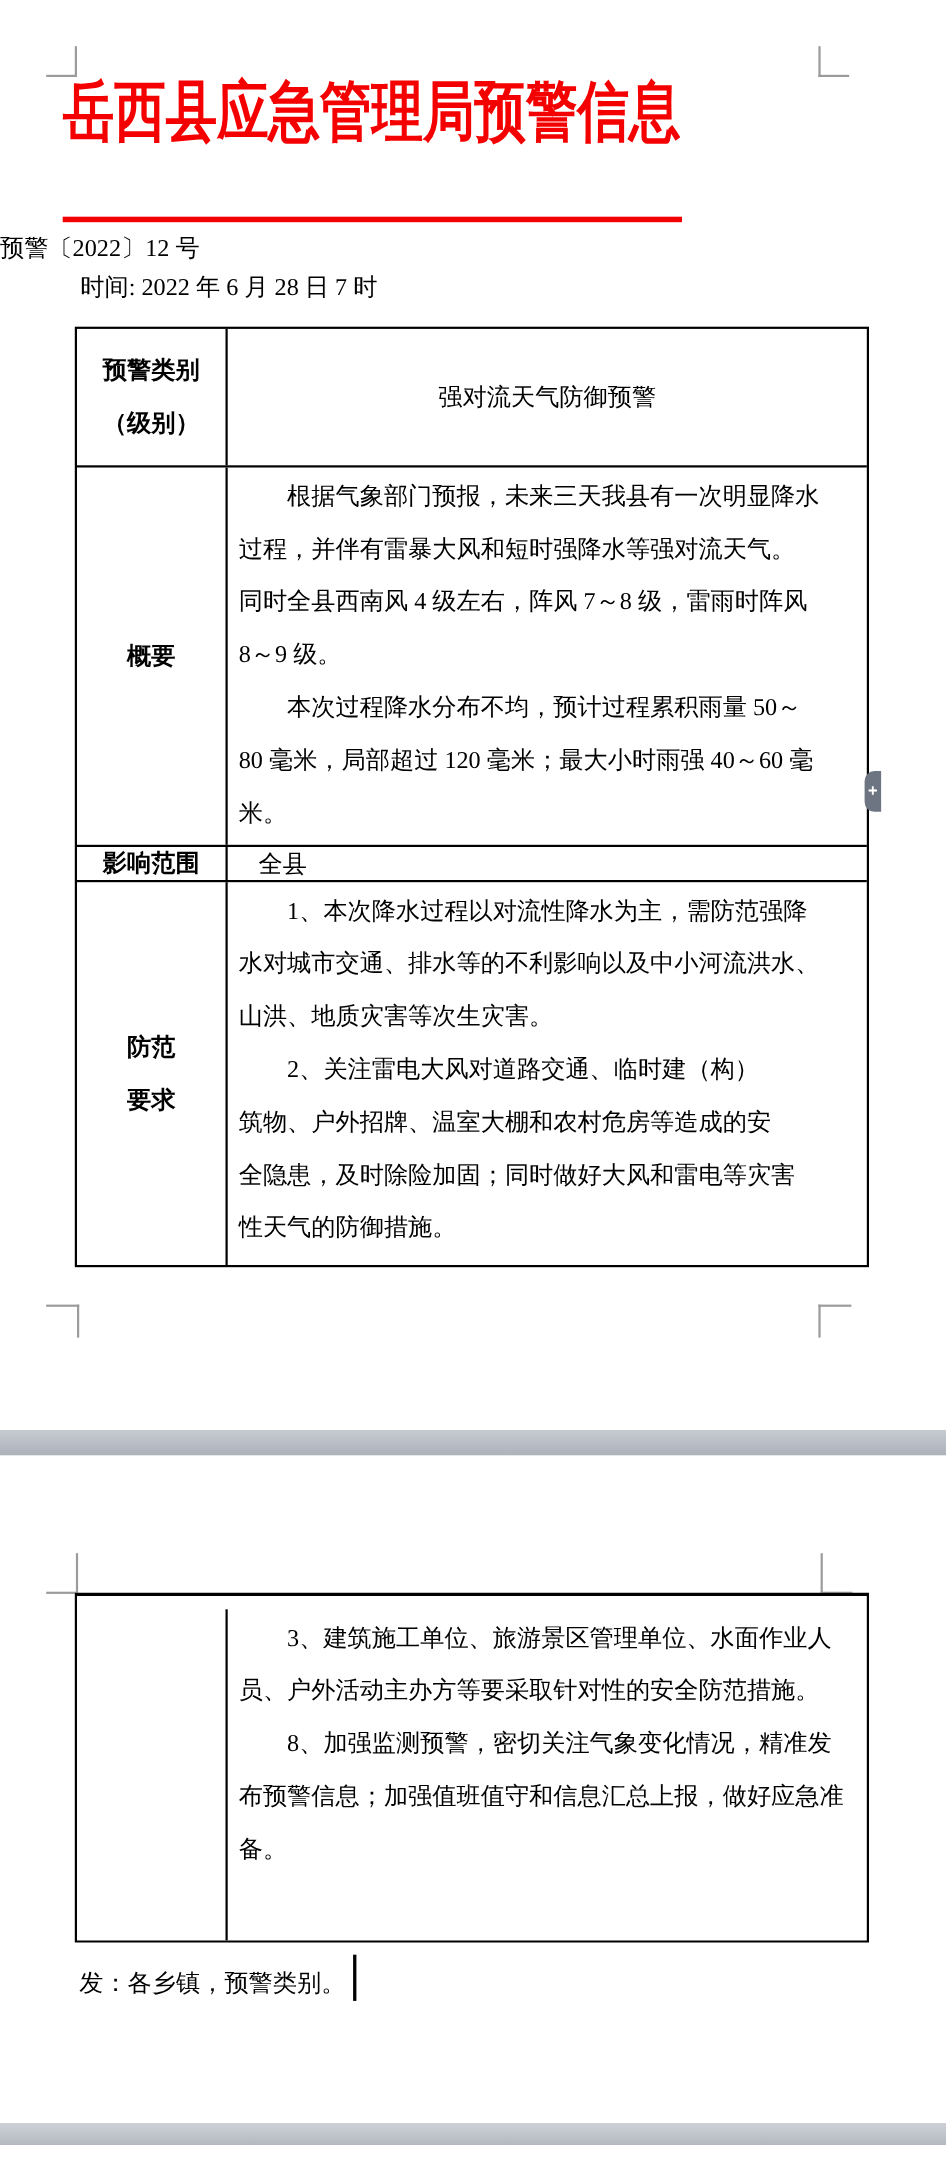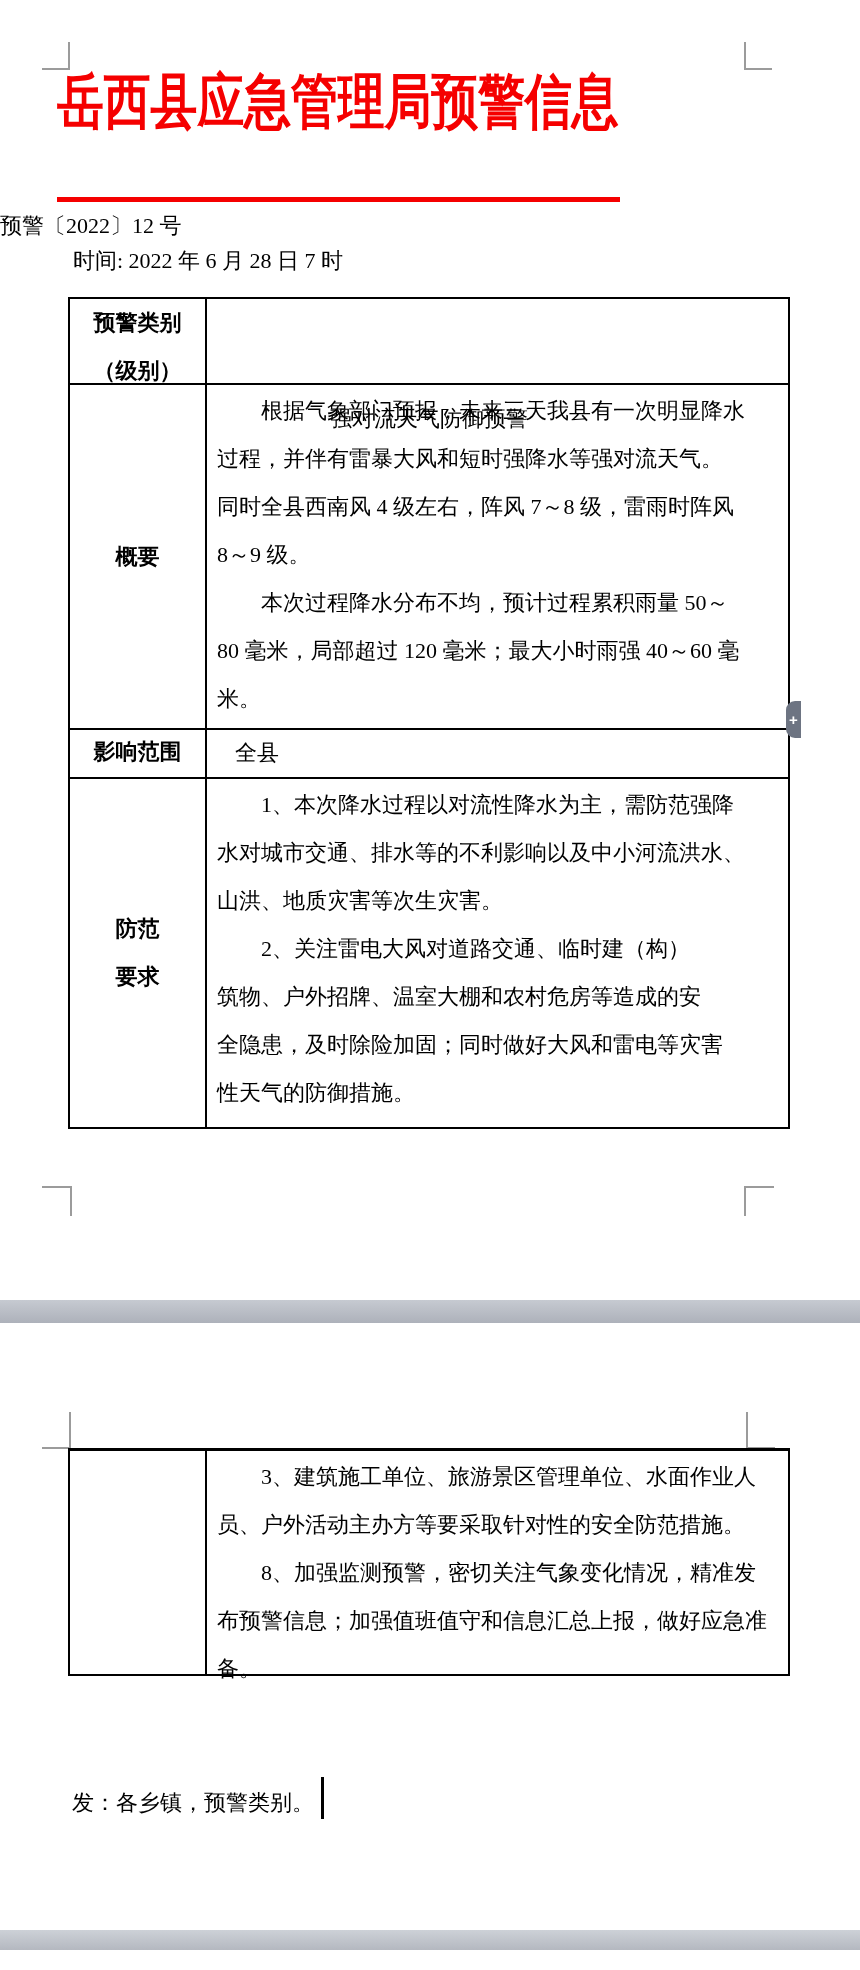--- a/index.html
+++ b/index.html
@@ -52,40 +52,40 @@
 
   <div class="mark mark-tl" style="left:42px;top:42px;width:26px;height:26px;"></div>
   <div class="mark mark-tr" style="left:744px;top:42px;width:26px;height:26px;"></div>
 
   <div class="doc-title">岳西县应急管理局预警信息</div>
   <div class="red-rule"></div>
   <div class="doc-number">预警〔2022〕12 号</div>
   <div class="time-line">时间: 2022 年 6 月 28 日 7 时</div>
 
   <div class="tbl" style="top:297px;">
-    <div class="t-row rule" style="height:86px;flex-direction:column;">
+    <div class="t-row rule" style="height:126px;">
       <div class="cell-l">
         <span>预警类别</span>
         <span>（级别）</span>
       </div>
       <div class="cell-r center">强对流天气防御预警</div>
     </div>
     <div class="t-row rule" style="height:345px;">
       <div class="cell-l">概要</div>
       <div class="cell-r">
         <p class="para">根据气象部门预报，未来三天我县有一次明显降水
 过程，并伴有雷暴大风和短时强降水等强对流天气。
 同时全县西南风 4 级左右，阵风 7～8 级，雷雨时阵风
 8～9 级。</p>
         <p class="para">本次过程降水分布不均，预计过程累积雨量 50～
 80 毫米，局部超过 120 毫米；最大小时雨强 40～60 毫
 米。</p>
       </div>
     </div>
-    <div class="t-row rule" style="height:49px;font-family:Liberation Mono, monospace;">
+    <div class="t-row rule" style="height:32px;">
       <div class="cell-l">影响范围</div>
       <div class="cell-r indent">全县</div>
     </div>
     <div class="t-row" style="height:348px;">
       <div class="cell-l">
         <span>防范</span>
         <span>要求</span>
       </div>
       <div class="cell-r">
         <p class="para">1、本次降水过程以对流性降水为主，需防范强降
@@ -101,21 +101,21 @@
 
   <div class="mark mark-bl" style="left:42px;top:1186px;width:28px;height:28px;"></div>
   <div class="mark mark-br" style="left:744px;top:1186px;width:28px;height:28px;"></div>
 
   <div class="page-gap" style="top:1300px;height:23px;"></div>
 
   <div class="mark mark-tl" style="left:42px;top:1412px;width:27px;height:35px;"></div>
   <div class="mark mark-tr" style="left:746px;top:1412px;width:27px;height:35px;"></div>
 
   <div class="tbl" style="top:1448px;border-top-width:3px;">
-    <div class="t-row" style="height:223px;">
+    <div class="t-row" style="height:301px;margin-top:12px;">
       <div class="cell-l"></div>
       <div class="cell-r">
         <p class="para">3、建筑施工单位、旅游景区管理单位、水面作业人
 员、户外活动主办方等要采取针对性的安全防范措施。</p>
         <p class="para">8、加强监测预警，密切关注气象变化情况，精准发
 布预警信息；加强值班值守和信息汇总上报，做好应急准
 备。</p>
       </div>
     </div>
   </div>

